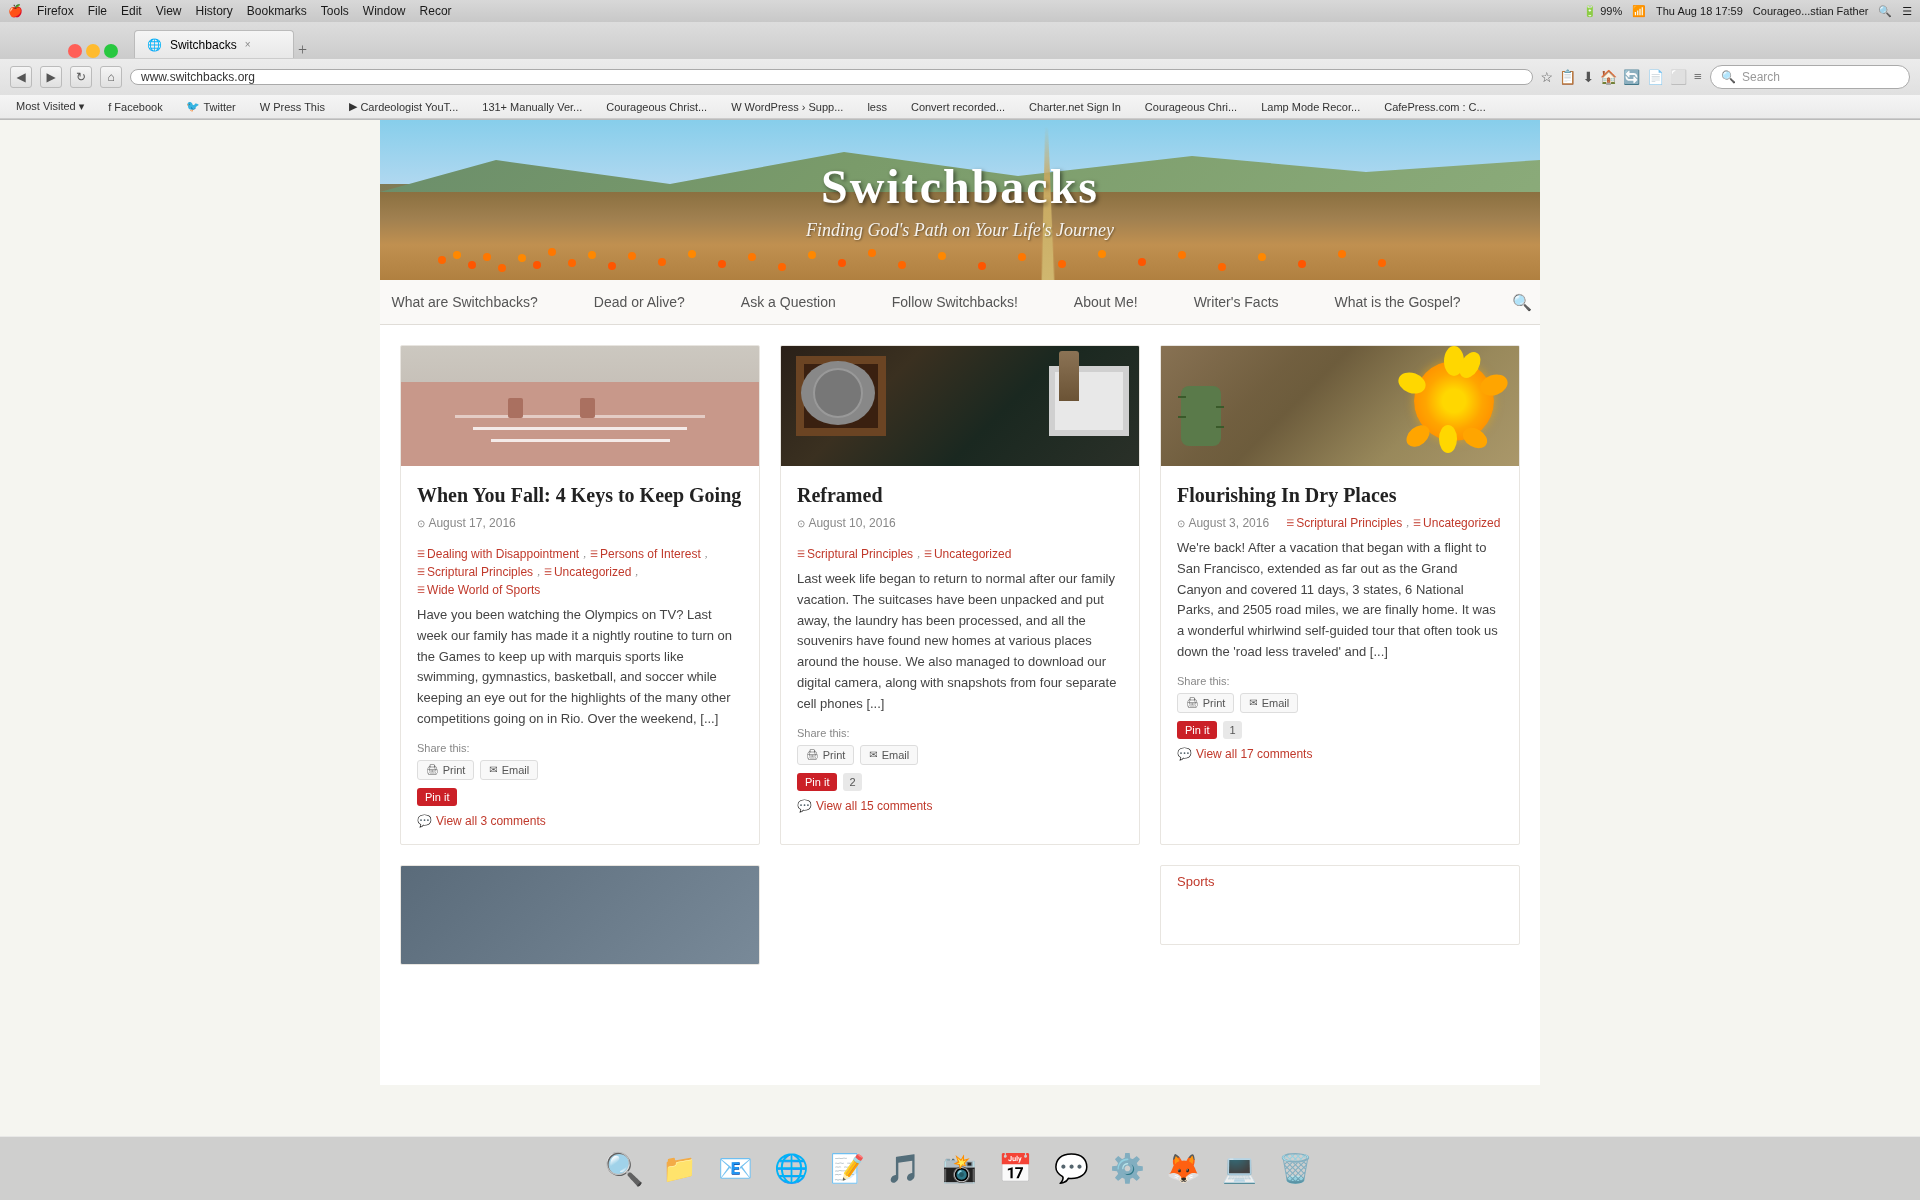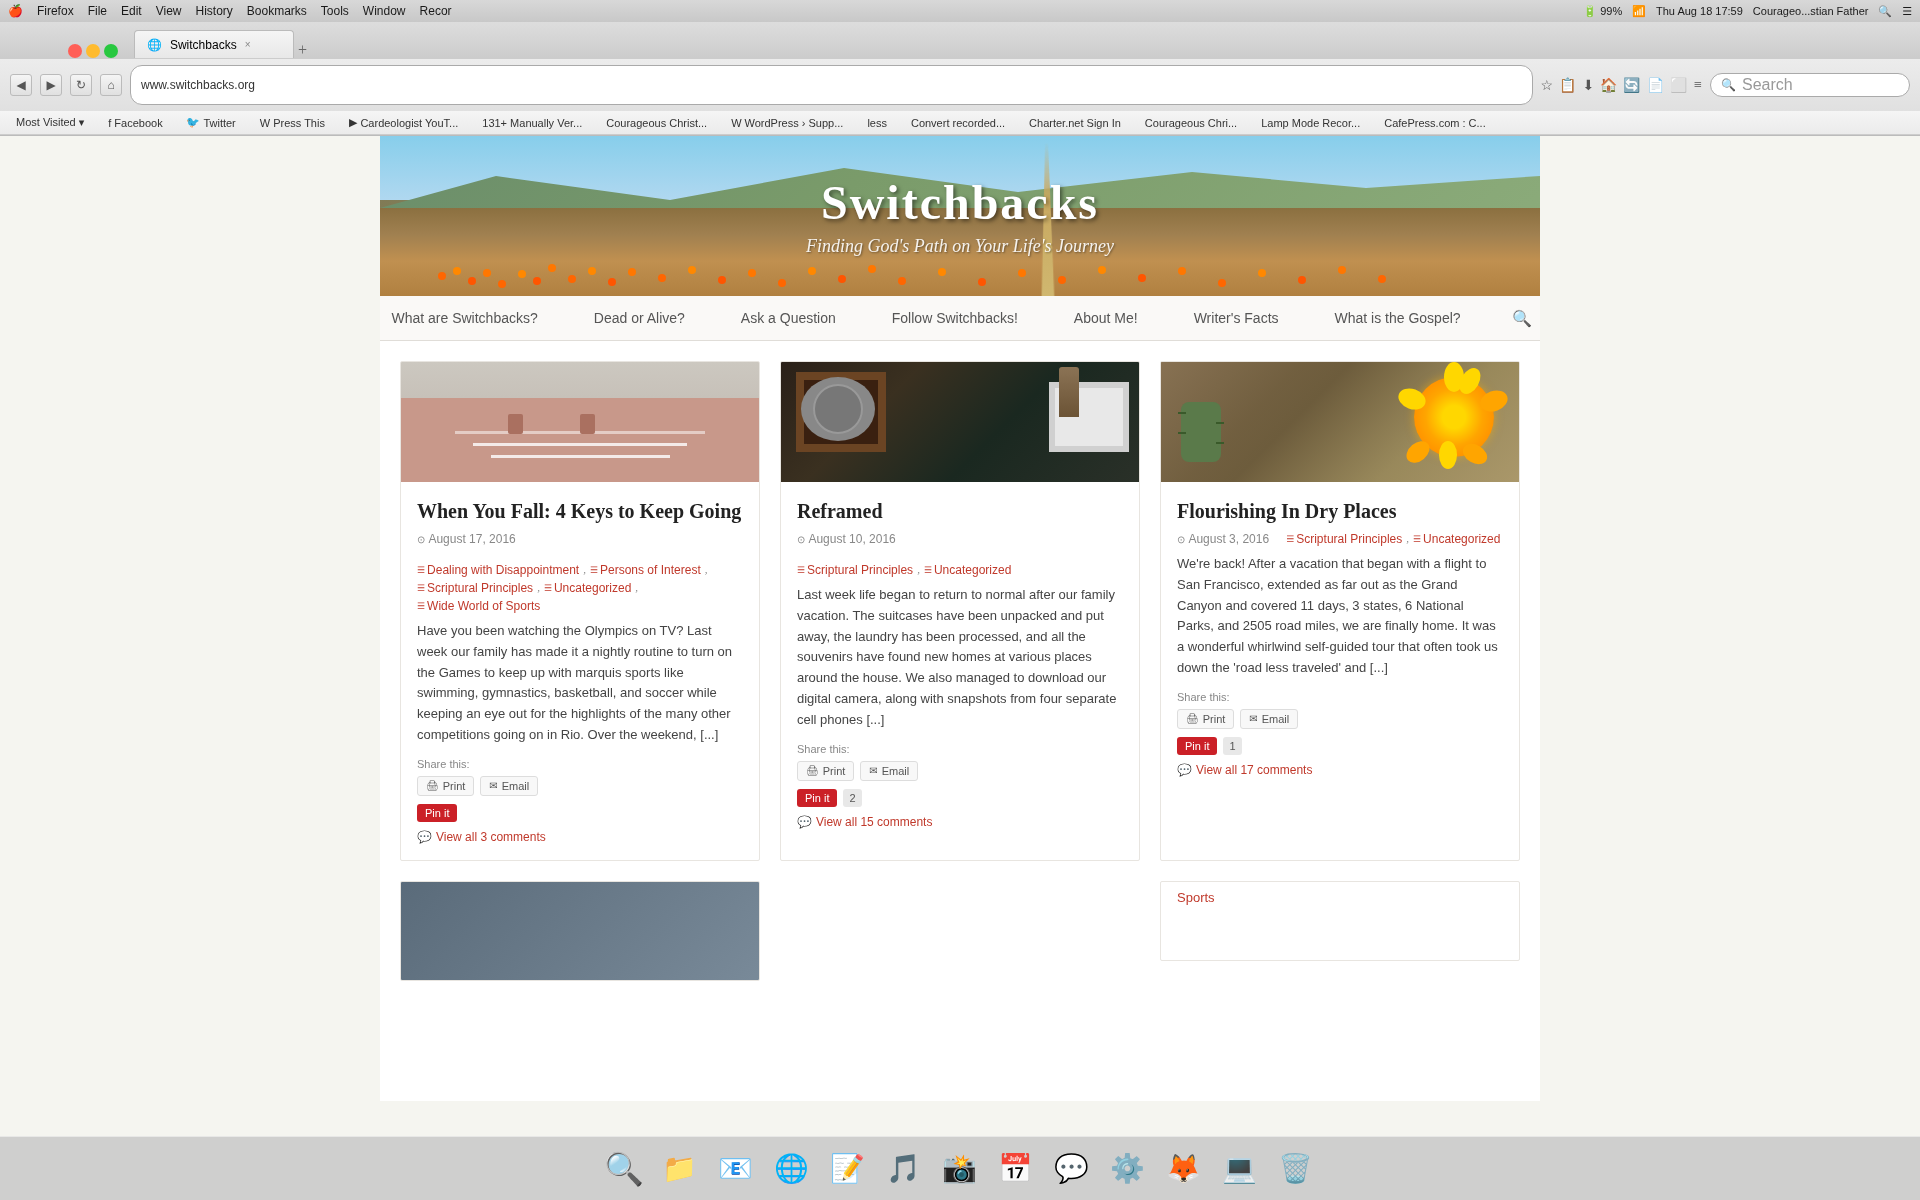--- a/index.html
+++ b/index.html
@@ -45,21 +45,21 @@
     .nav-btn {
       width: 22px; height: 22px;
       border: 1px solid #bbb;
       border-radius: 3px;
       background: linear-gradient(to bottom, #f5f5f5, #e0e0e0);
       display: flex; align-items: center; justify-content: center;
       font-size: 12px; cursor: pointer; color: #555;
     }
     .url-bar {
       flex: 1;
-      height: 40px;
+      height: 16px;
       border: 1px solid #aaa;
       border-radius: 12px;
       padding: 0 10px;
       font-size: 12px;
       font-family: sans-serif;
       background: white;
       display: flex;
       align-items: center;
     }
     .search-bar {
@@ -422,21 +422,21 @@
       <span class="toolbar-icon">📋</span>
       <span class="toolbar-icon">⬇</span>
       <span class="toolbar-icon">🏠</span>
       <span class="toolbar-icon">🔄</span>
       <span class="toolbar-icon">📄</span>
       <span class="toolbar-icon">⬜</span>
       <span class="toolbar-icon">≡</span>
     </div>
     <div class="search-bar">
       <span>🔍</span>
-      <span style="font-size:16px;color:#999;">Search</span>
+      <span style="font-size:12px;color:#999;">Search</span>
     </div>
   </div>
 
   <div class="bookmarks-bar">
     <div class="bookmark-item">
       <span>Most Visited ▾</span>
     </div>
     <div class="bookmark-item">
       <span>f</span>
       <span>Facebook</span>

